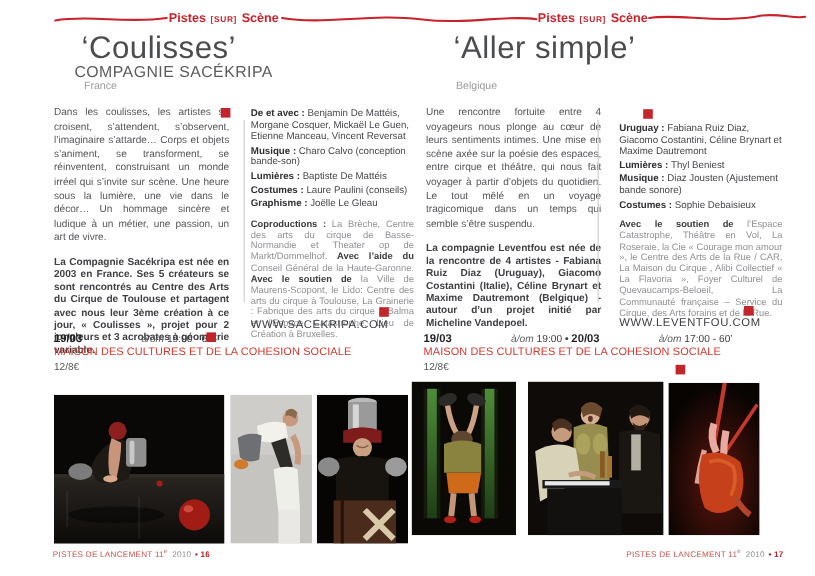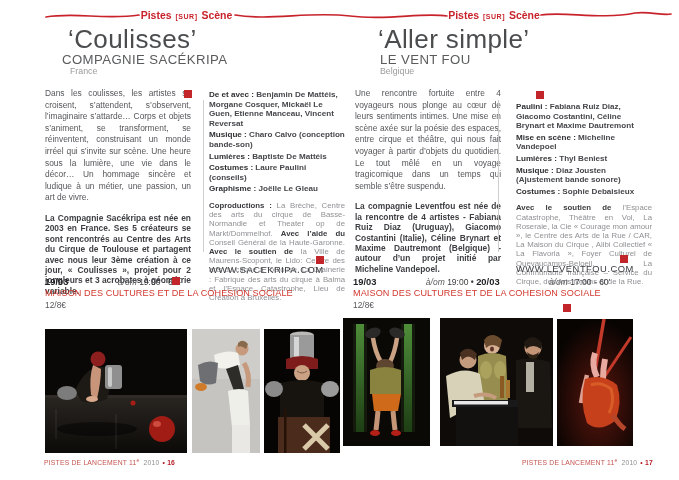--- a/index.html
+++ b/index.html
@@ -23,21 +23,21 @@
   .title{position:absolute;top:24px;font-size:26px;color:#4b4c4e;letter-spacing:.4px;font-weight:400;}
   .company{position:absolute;top:52px;font-size:13.2px;color:#5a5b5d;letter-spacing:.4px;}
   .country{position:absolute;top:66px;font-size:8.8px;color:#9a9a9c;}
   
   .body-col{position:absolute;top:88px;width:146px;font-size:8.4px;line-height:11.6px;
             color:var(--txt);text-align:justify;}
   .body-col p{margin:0;}
   .body-col p.bold{margin-top:9px;font-weight:bold;color:var(--ink);line-height:10.4px;}
   
   .credits-col{position:absolute;width:136px;font-size:8.1px;line-height:9.6px;color:#46474b;}
-  .credit-row{margin-bottom:2px;font-weight:bold;}
+  .credit-row{margin-bottom:2px;}
   .credit-row b{color:#2f3033;}
   .support{margin-top:7px;font-size:7.8px;line-height:9.2px;color:var(--muted);text-align:justify;}
   .support b{color:#3a3b3e;}
   .vline{position:absolute;width:1px;background:#cfcfcf;}
   .sq{position:absolute;width:8px;height:8px;background:#c2262a;}
   .url{position:absolute;font-size:9.4px;font-weight:normal;color:#3b3c40;letter-spacing:.5px;}
   
   .sched{position:absolute;top:276px;font-size:8.5px;color:#3c3d40;white-space:nowrap;}
   .sched .date{font-weight:bold;font-size:9.4px;color:#1e1f22;}
   .sched .aom{font-style:italic;color:#5b5c5f;padding-left:47px;}
@@ -146,34 +146,32 @@
     <ellipse cx="10" cy="60" rx="9" ry="8" fill="#8a8a8a"></ellipse>
     <ellipse cx="66" cy="60" rx="9" ry="8" fill="#9b9b9b"></ellipse>
     <rect x="14" y="88" width="52" height="36" fill="#4a2b1c"></rect>
     <path d="M40 96 L64 120 M64 96 L40 120" stroke="#d9c9a8" stroke-width="5"></path>
     <rect x="20" y="80" width="2.5" height="44" fill="#241207"></rect>
   </svg>
 
   <div class="footer" style="left:44px"><span>PISTES DE LANCEMENT 11</span><sup>e</sup><span class="yr">2010</span><span class="pg"><span>•</span> <span>16</span></span></div>
 
   <div class="title" style="left:378px">‘Aller simple’</div>
-  <div class="company" style="left:380px">LE VENT FOU</div>
   <div class="country" style="left:380px">Belgique</div>
 
   <div class="body-col" style="left:355px">
     <p>Une rencontre fortuite entre 4 voyageurs nous plonge au cœur de leurs sentiments intimes. Une mise en scène axée sur la poésie des espaces, entre cirque et théâtre, qui nous fait voyager à partir d’objets du quotidien. Le tout mêlé en un voyage tragicomique dans un temps qui semble s’être suspendu.</p>
     <p class="bold">La compagnie Leventfou est née de la rencontre de 4 artistes - Fabiana Ruiz Diaz (Uruguay), Giacomo Costantini (Italie), Céline Brynart et Maxime Dautremont (Belgique) - autour d’un projet initié par Micheline Vandepoel.</p>
   </div>
 
   <div class="vline" style="left:498px;top:100px;height:152px"></div>
   <div class="sq" style="left:536px;top:91px"></div>
 
   <div class="credits-col" style="left:516px;top:102px">
-    <div class="credit-row"><b>Paulini : </b><span>Fabiana Ruiz Diaz, Giacomo Costantini, Céline Brynart et Maxime Dautremont</span></div>
-    <div class="credit-row"><b>Mise en scène : </b><span>Micheline Vandepoel</span></div>
+    <div class="credit-row"><b>Uruguay : </b><span>Fabiana Ruiz Diaz, Giacomo Costantini, Céline Brynart et Maxime Dautremont</span></div>
     <div class="credit-row"><b>Lumières : </b><span>Thyl Beniest</span></div>
     <div class="credit-row"><b>Musique : </b><span>Diaz Jousten (Ajustement bande sonore)</span></div>
     <div class="credit-row"><b>Costumes : </b><span>Sophie Debaisieux</span></div>
     <div class="support"><b>Avec le soutien de </b><span>l’Espace Catastrophe, Théâtre en Vol, La Roseraie, la Cie « Courage mon amour », le Centre des Arts de la Rue / CAR, La Maison du Cirque , Alibi Collectief « La Flavoria », Foyer Culturel de Quevaucamps-Beloeil, La Communauté française – Service du Cirque, des Arts forains et de la Rue.</span></div>
   </div>
 
   <div class="sq" style="left:620px;top:255px"></div>
   <div class="url" style="left:516px;top:263px">WWW.LEVENTFOU.COM</div>
 
   <div class="sched" style="left:353px"><span class="date">19/03</span> <span class="aom">à/om</span> <span>19:00</span> <b>•</b> <span class="date">20/03</span> <span class="aom">à/om</span> <span>17:00</span>&nbsp;<span>-</span>&nbsp;<span>60’</span></div>

